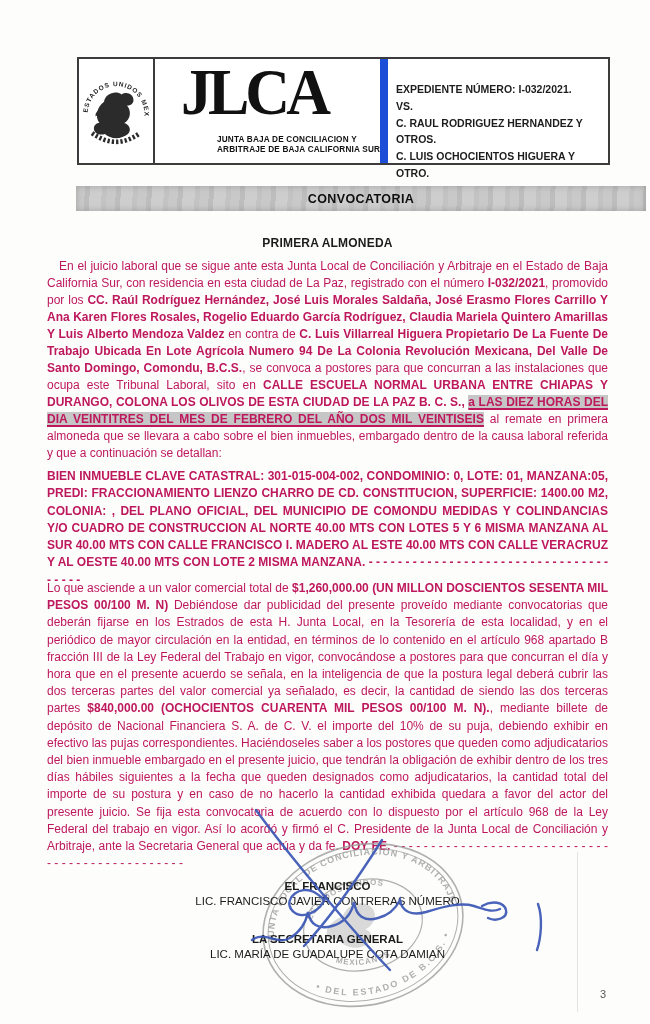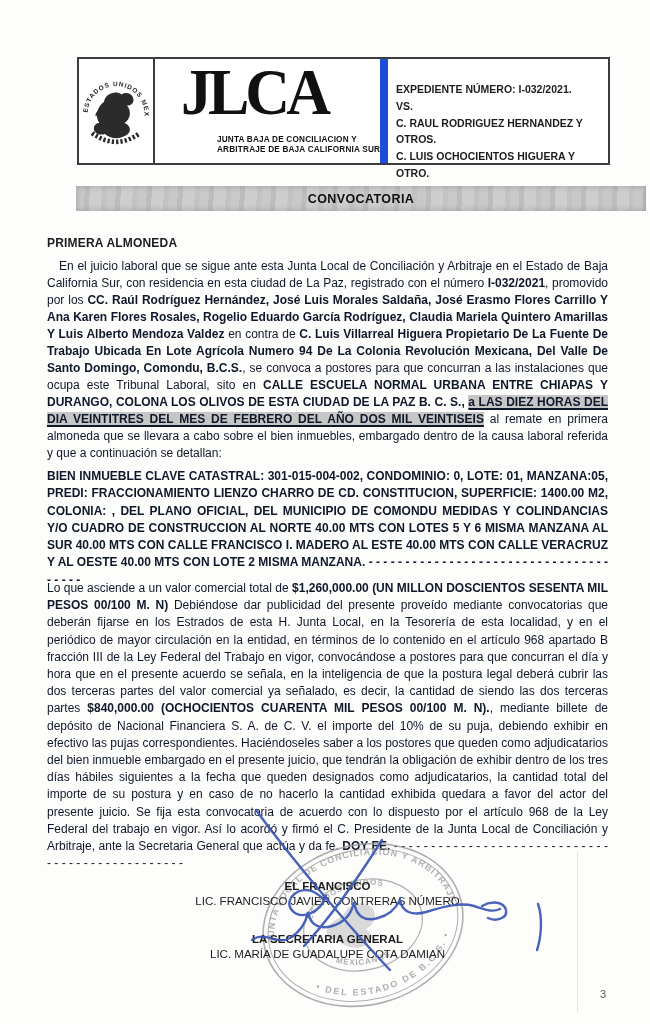--- a/index.html
+++ b/index.html
@@ -14,25 +14,25 @@
   .logo-acronym{position:absolute;left:26px;top:-2px;font-family:"Liberation Serif",serif;
                 font-weight:bold;font-size:62px;letter-spacing:-4px;color:#111;transform:scaleY(1.04);}
   .logo-caption{position:absolute;left:62px;top:76px;font-size:8.2px;font-weight:bold;
                 line-height:1.2;letter-spacing:.2px;color:#111;white-space:nowrap;}
   
   .title-band{position:absolute;left:48px;top:186px;width:570px;height:25px;
               background:repeating-linear-gradient(93deg,#c9c9c9 0 9px,#bdbdbd 9px 14px,#cecece 14px 26px,#c3c3c3 26px 31px);
               display:flex;align-items:center;justify-content:center;
               box-shadow:inset 0 0 6px rgba(120,120,120,.5);margin-left:28px;}
   .title-band span{font-weight:bold;font-size:12.5px;letter-spacing:.4px;color:#0e0e0e;}
-  .subtitle{position:absolute;left:47px;top:236px;width:561px;text-align:left;
+  .subtitle{position:absolute;left:47px;top:236px;width:561px;text-align:center;
             font-weight:bold;font-size:12px;letter-spacing:.2px;}
   
   .para{position:absolute;left:47px;width:561px;font-size:12px;line-height:17px;
-        text-align:justify;color:#0f172a;}
+        text-align:justify;color:#be185d;}
   #para1{top:258px;text-indent:12px;}
   #property{top:468px;font-weight:bold;line-height:17.3px;}
   #para2{top:580px;line-height:17.2px;}
   .b{font-weight:bold;}
   .hl{background:#c6c6c6;text-decoration:underline;text-decoration-thickness:1.5px;text-underline-offset:2px;}
   
   .signatures{position:absolute;left:47px;top:880px;width:561px;text-align:center;font-size:11.5px;}
   .sig-title{font-weight:bold;margin:0 0 3px 0;}
   .sig-name{margin:0;}
   .sig-gap{height:26px;}

